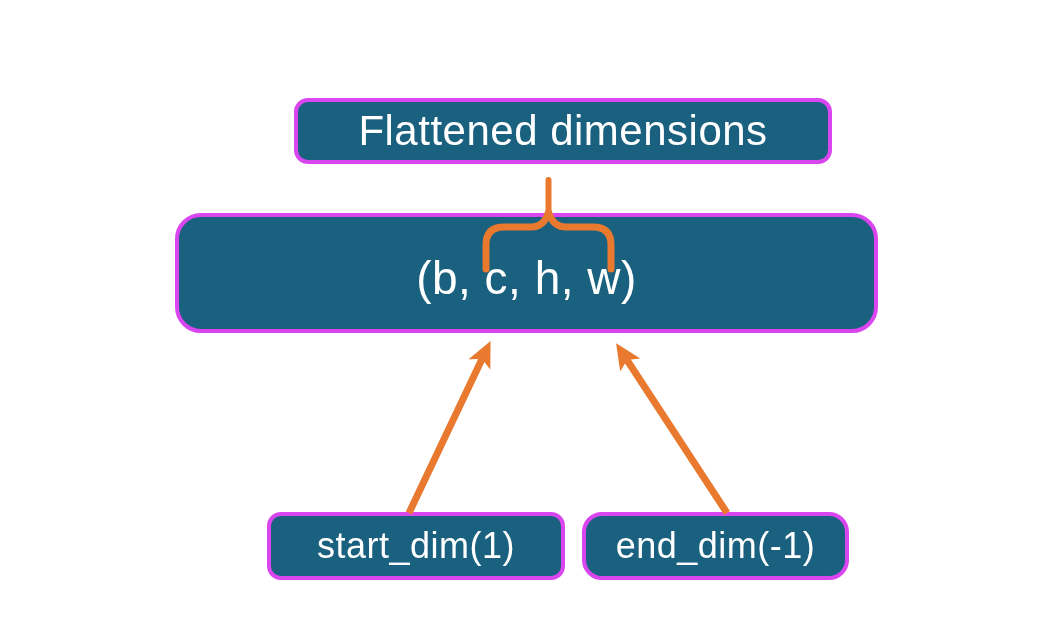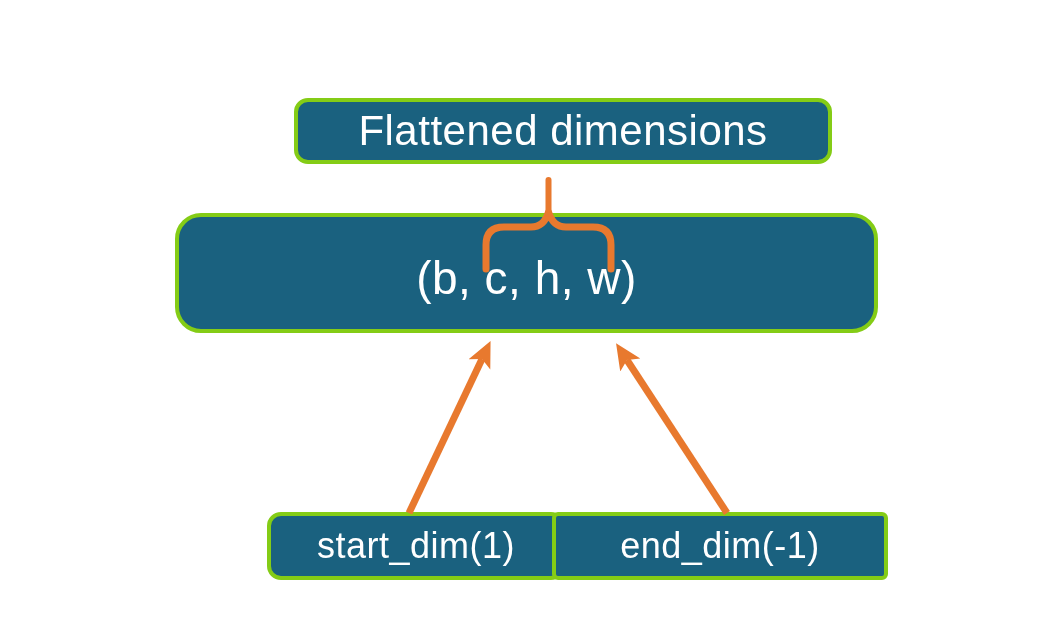--- a/index.html
+++ b/index.html
@@ -20,21 +20,21 @@
     left: 0;
     top: 0;
     width: 1038px;
     height: 632px;
     pointer-events: none;
   }
   .node {
     position: absolute;
     box-sizing: border-box;
     background: #1A617F;
-    border: 4px solid #84cc16;
+    border: 4px solid #d946ef;
     color: #ffffff;
     display: flex;
     align-items: center;
     justify-content: center;
     text-align: center;
   }
   .flattened-box {
     left: 294px;
     top: 98px;
     width: 538px;
@@ -56,25 +56,25 @@
   }
   .start-dim-box {
     left: 267px;
     top: 512px;
     width: 298px;
     height: 68px;
     border-radius: 14px;
     font-size: 36px;
   }
   .end-dim-box {
-    left: 552px;
+    left: 582px;
     top: 512px;
-    width: 336px;
+    width: 267px;
     height: 68px;
-    border-radius: 6px;
+    border-radius: 20px;
     font-size: 36px;
   }
   .label-text {
     white-space: nowrap;
     letter-spacing: 0.5px;
   }
 </style>
 </head>
 <body>
 

